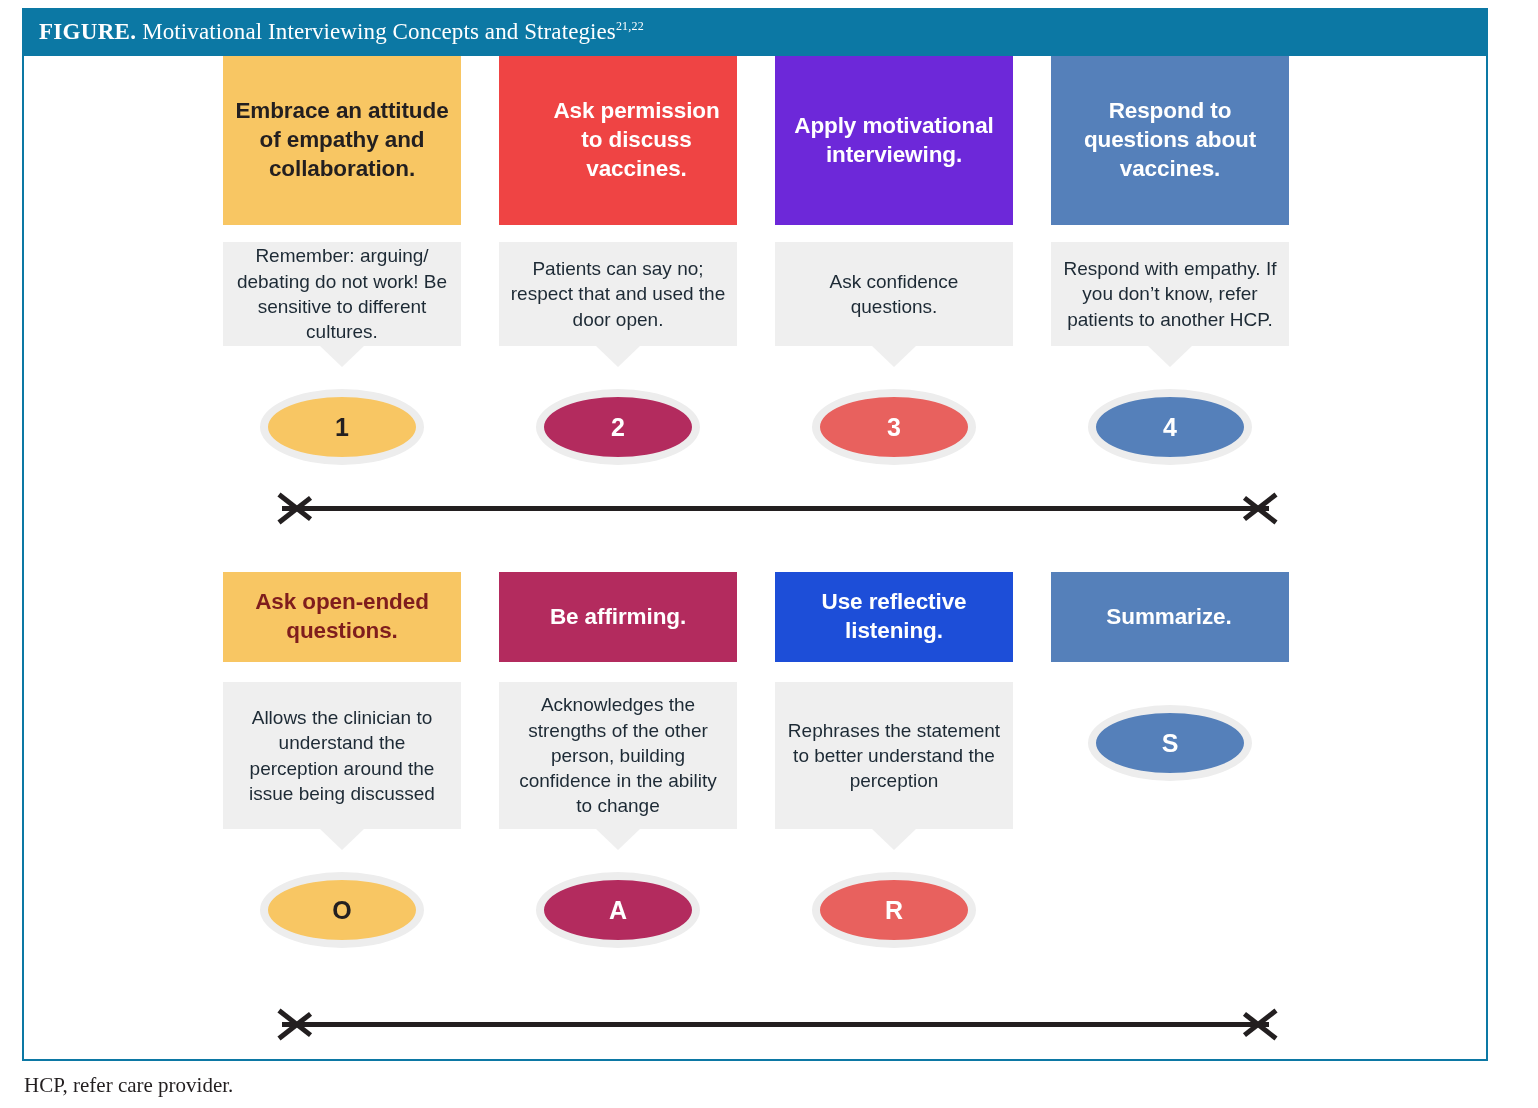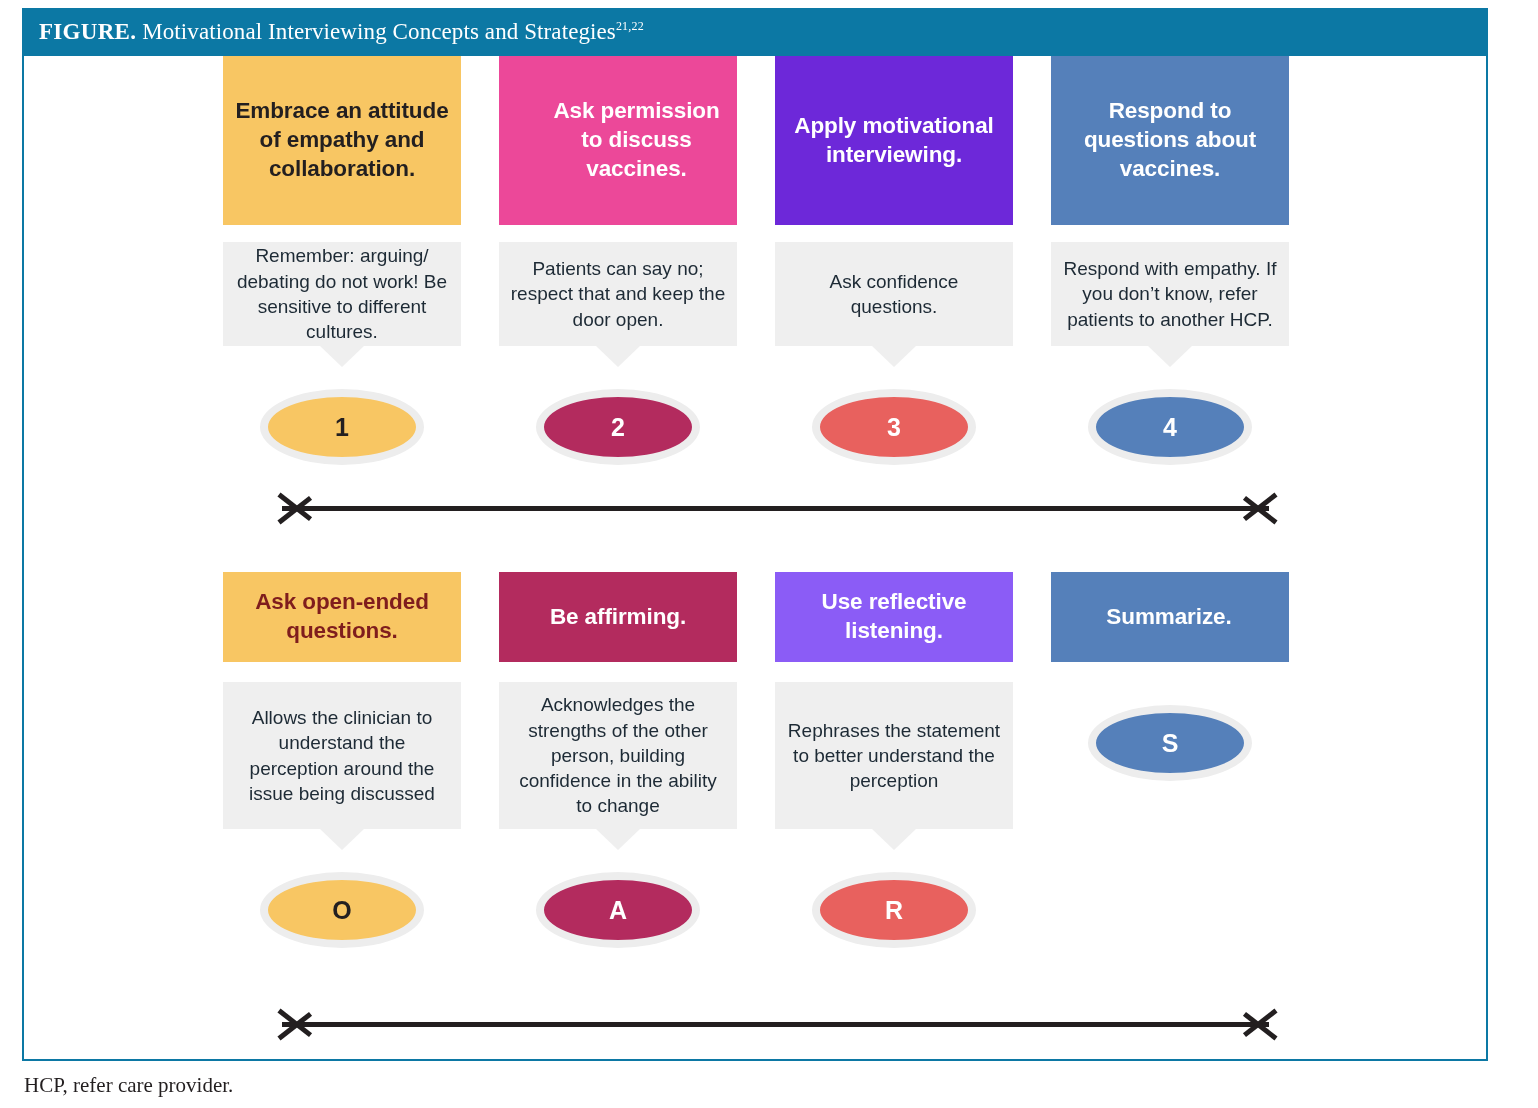--- a/index.html
+++ b/index.html
@@ -247,23 +247,23 @@
         <div class="cap-wrap">
           <div class="cap-box">Remember: arguing/ debating do not work! Be sensitive to different cultures.</div>
           <div class="cap-notch"></div>
         </div>
         <div class="oval-slot">
           <div class="oval" style="background: rgb(248, 198, 99); color: rgb(35, 31, 32);">1</div>
         </div>
       </div>
 
       <div class="col col-1">
-        <div class="head-box" style="background: #ec4899; color: rgb(255, 255, 255); padding-left: 47px;">Ask permission to discuss vaccines.</div>
-        <div class="cap-wrap">
-          <div class="cap-box">Patients can say no; respect that and keep the door open.</div>
+        <div class="head-box" style="background: #ef4444; color: rgb(255, 255, 255); padding-left: 47px;">Ask permission to discuss vaccines.</div>
+        <div class="cap-wrap">
+          <div class="cap-box">Patients can say no; respect that and used the door open.</div>
           <div class="cap-notch"></div>
         </div>
         <div class="oval-slot">
           <div class="oval" style="background: rgb(179, 43, 94); color: rgb(255, 255, 255);">2</div>
         </div>
       </div>
 
       <div class="col col-2">
         <div class="head-box" style="background: #6d28d9; color: rgb(255, 255, 255);">Apply motivational interviewing.</div>
         <div class="cap-wrap">
@@ -309,21 +309,21 @@
         <div class="cap-wrap">
           <div class="cap-box">Acknowledges the strengths of the other person, building confidence in the ability to change</div>
           <div class="cap-notch"></div>
         </div>
         <div class="oval-slot">
           <div class="oval" style="background: rgb(179, 43, 94); color: rgb(255, 255, 255);">A</div>
         </div>
       </div>
 
       <div class="col col-2">
-        <div class="head-box" style="background: #8b5cf6; color: rgb(255, 255, 255);">Use reflective listening.</div>
+        <div class="head-box" style="background: #1d4ed8; color: rgb(255, 255, 255);">Use reflective listening.</div>
         <div class="cap-wrap">
           <div class="cap-box">Rephrases the statement to better understand the perception</div>
           <div class="cap-notch"></div>
         </div>
         <div class="oval-slot">
           <div class="oval" style="background: rgb(232, 97, 94); color: rgb(255, 255, 255);">R</div>
         </div>
       </div>
 
       <div class="col col-3">

